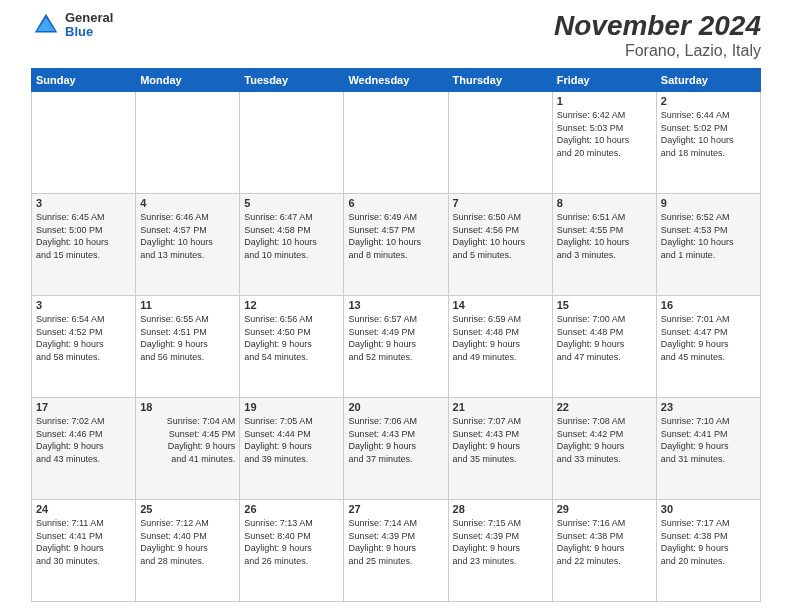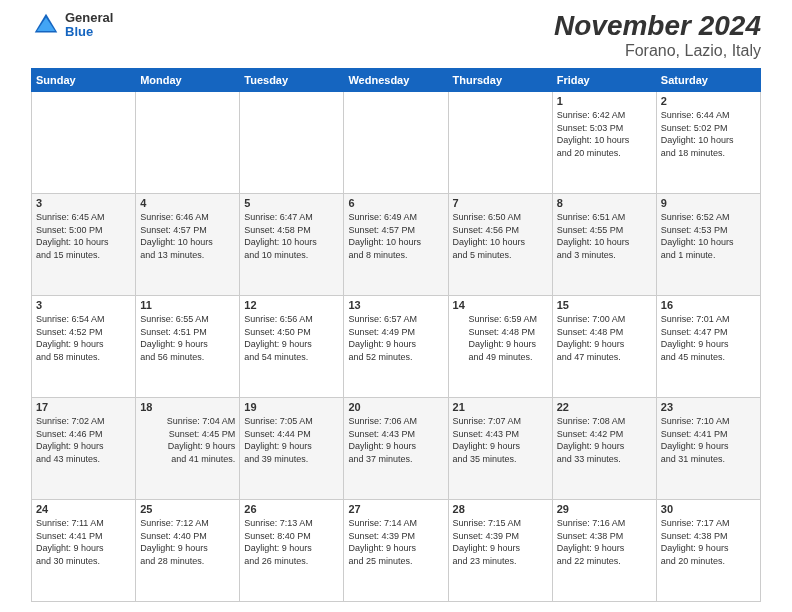--- a/index.html
+++ b/index.html
@@ -247,21 +247,21 @@
           </td>
           <td>
             <span class="day-number">13</span>
             <div class="day-info" style="white-space: pre-line;">Sunrise: 6:57 AM
 Sunset: 4:49 PM
 Daylight: 9 hours
 and 52 minutes.</div>
           </td>
           <td>
             <span class="day-number">14</span>
-            <div class="day-info" style="white-space: pre-line; margin-left: 16px;">Sunrise: 6:59 AM
+            <div class="day-info" style="white-space: pre-line;">Sunrise: 6:59 AM
 Sunset: 4:48 PM
 Daylight: 9 hours
 and 49 minutes.</div>
           </td>
           <td>
             <span class="day-number">15</span>
             <div class="day-info" style="white-space: pre-line;">Sunrise: 7:00 AM
 Sunset: 4:48 PM
 Daylight: 9 hours
 and 47 minutes.</div>

